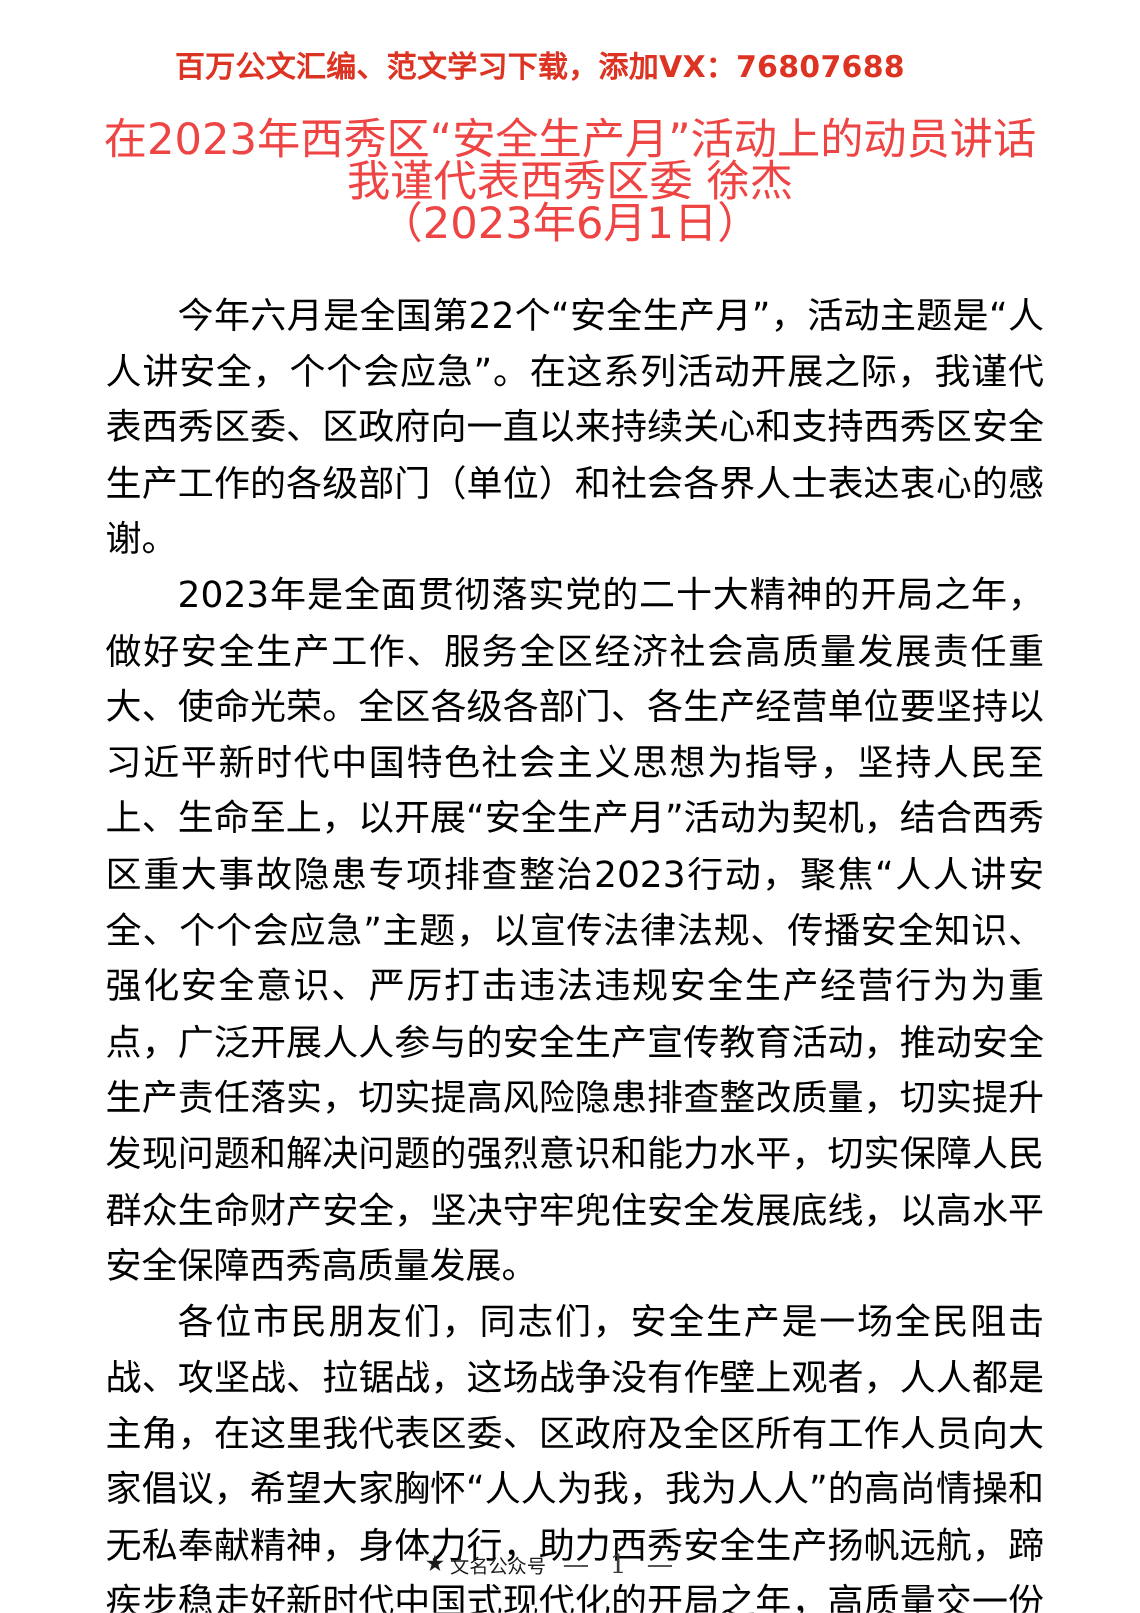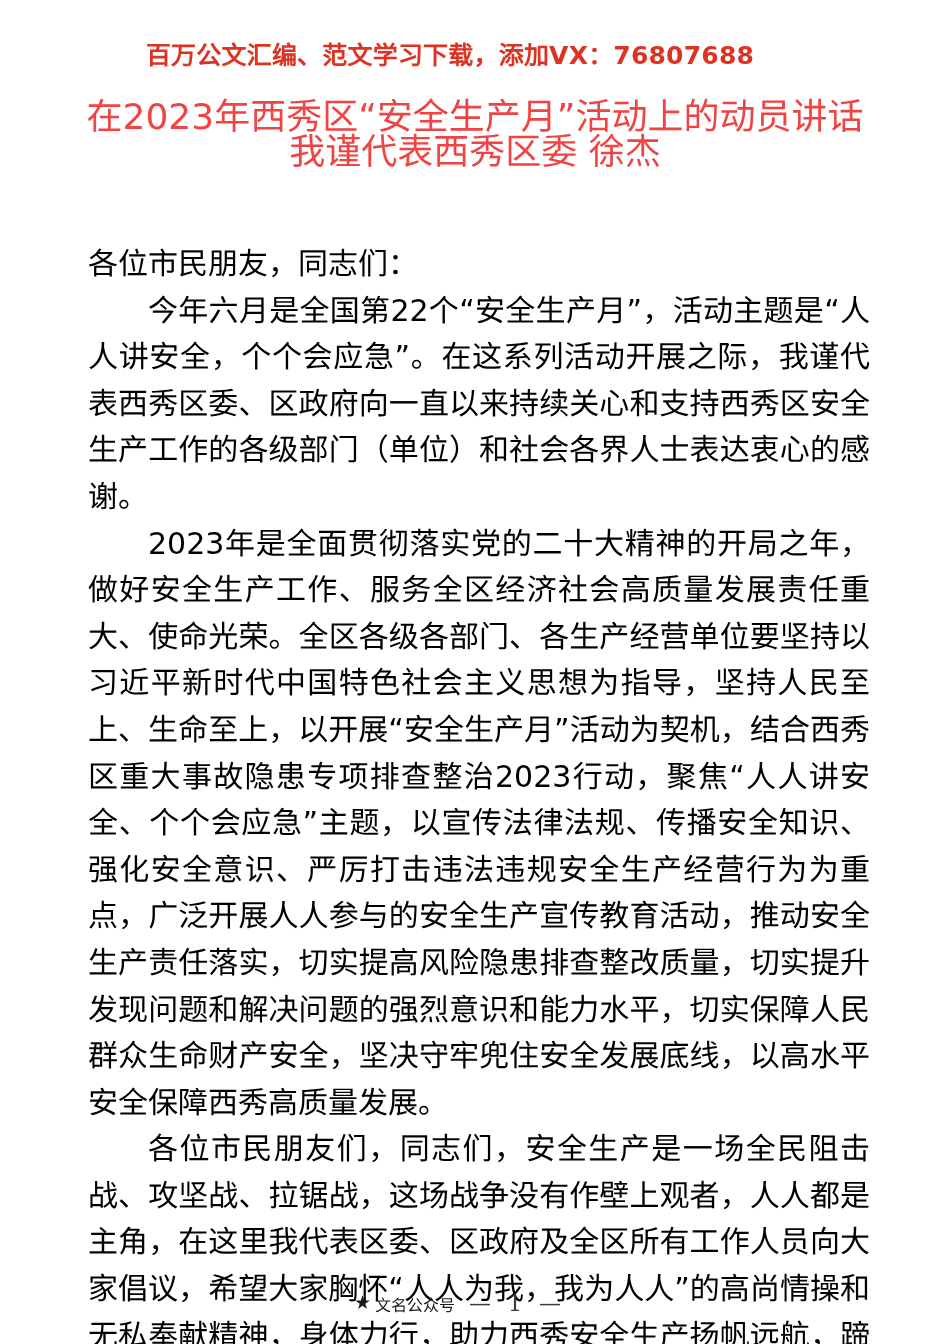--- a/index.html
+++ b/index.html
@@ -115,24 +115,24 @@
 </head>
 <body>
 
 <div class="page">
 
   <div class="promo-banner" style="color: rgb(221, 51, 34);">百万公文汇编、范文学习下载，添加VX：76807688</div>
 
   <div class="doc-title-block">
     <div class="doc-title-line">在2023年西秀区“安全生产月”活动上的动员讲话</div>
     <div class="doc-title-line">我谨代表西秀区委 徐杰</div>
+    <div class="doc-title-line">（2023年6月1日）</div>
   </div>
 
   <div class="doc-body">
-    <p class="para no-indent">各位市民朋友，同志们：</p>
     <p class="para indent">今年六月是全国第22个“安全生产月”，活动主题是“人人讲安全，个个会应急”。在这系列活动开展之际，我谨代表西秀区委、区政府向一直以来持续关心和支持西秀区安全生产工作的各级部门（单位）和社会各界人士表达衷心的感谢。</p>
     <p class="para indent">2023年是全面贯彻落实党的二十大精神的开局之年，做好安全生产工作、服务全区经济社会高质量发展责任重大、使命光荣。全区各级各部门、各生产经营单位要坚持以习近平新时代中国特色社会主义思想为指导，坚持人民至上、生命至上，以开展“安全生产月”活动为契机，结合西秀区重大事故隐患专项排查整治2023行动，聚焦“人人讲安全、个个会应急”主题，以宣传法律法规、传播安全知识、强化安全意识、严厉打击违法违规安全生产经营行为为重点，广泛开展人人参与的安全生产宣传教育活动，推动安全生产责任落实，切实提高风险隐患排查整改质量，切实提升发现问题和解决问题的强烈意识和能力水平，切实保障人民群众生命财产安全，坚决守牢兜住安全发展底线，以高水平安全保障西秀高质量发展。</p>
     <p class="para indent">各位市民朋友们，同志们，安全生产是一场全民阻击战、攻坚战、拉锯战，这场战争没有作壁上观者，人人都是主角，在这里我代表区委、区政府及全区所有工作人员向大家倡议，希望大家胸怀“人人为我，我为人人”的高尚情操和无私奉献精神，身体力行，助力西秀安全生产扬帆远航，蹄疾步稳走好新时代中国式现代化的开局之年，高质量交一份安全稳定、经济发展、社会和谐的综合答卷。</p>
 
   </div>
 
   <div class="page-footer">
     <span class="footer-inner">
       <span class="footer-star">★</span><span class="footer-brand">文名公众号</span><span class="footer-page">— 1 —</span>
     </span>

